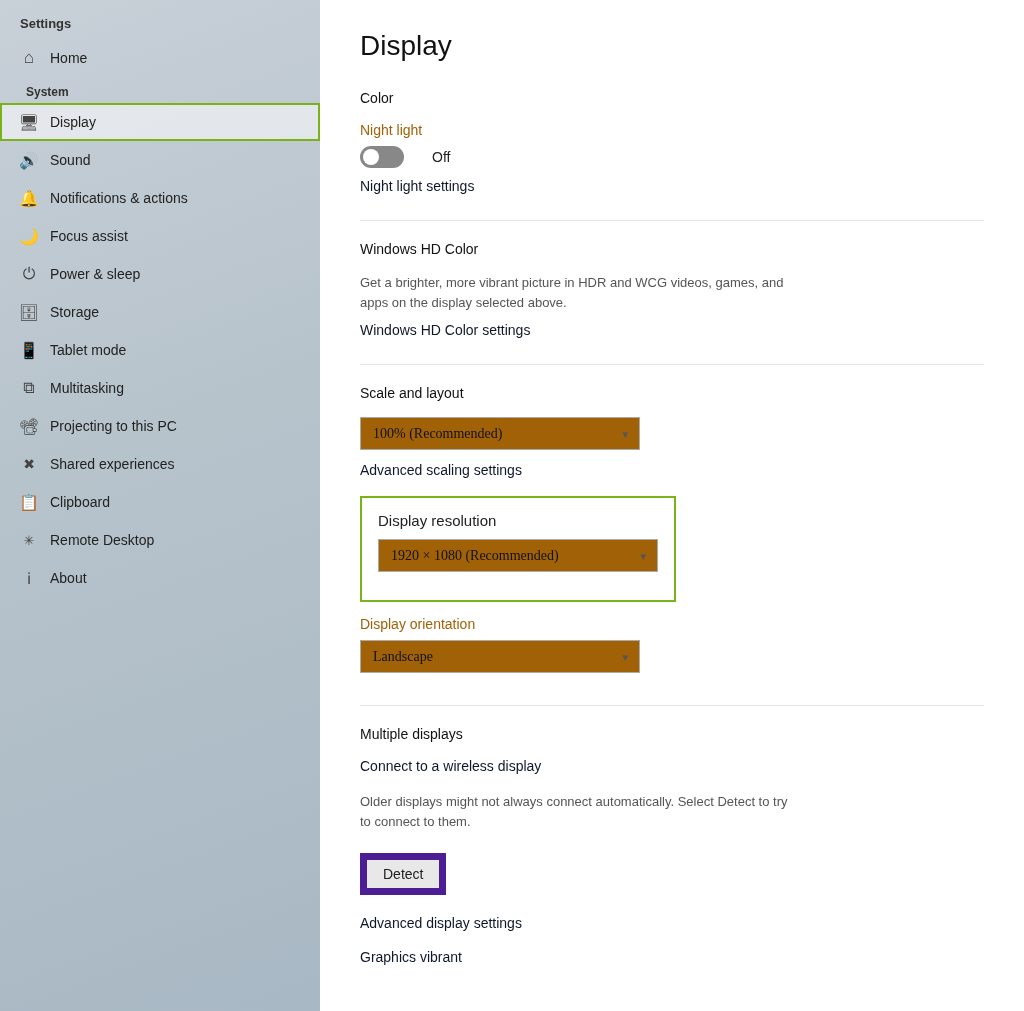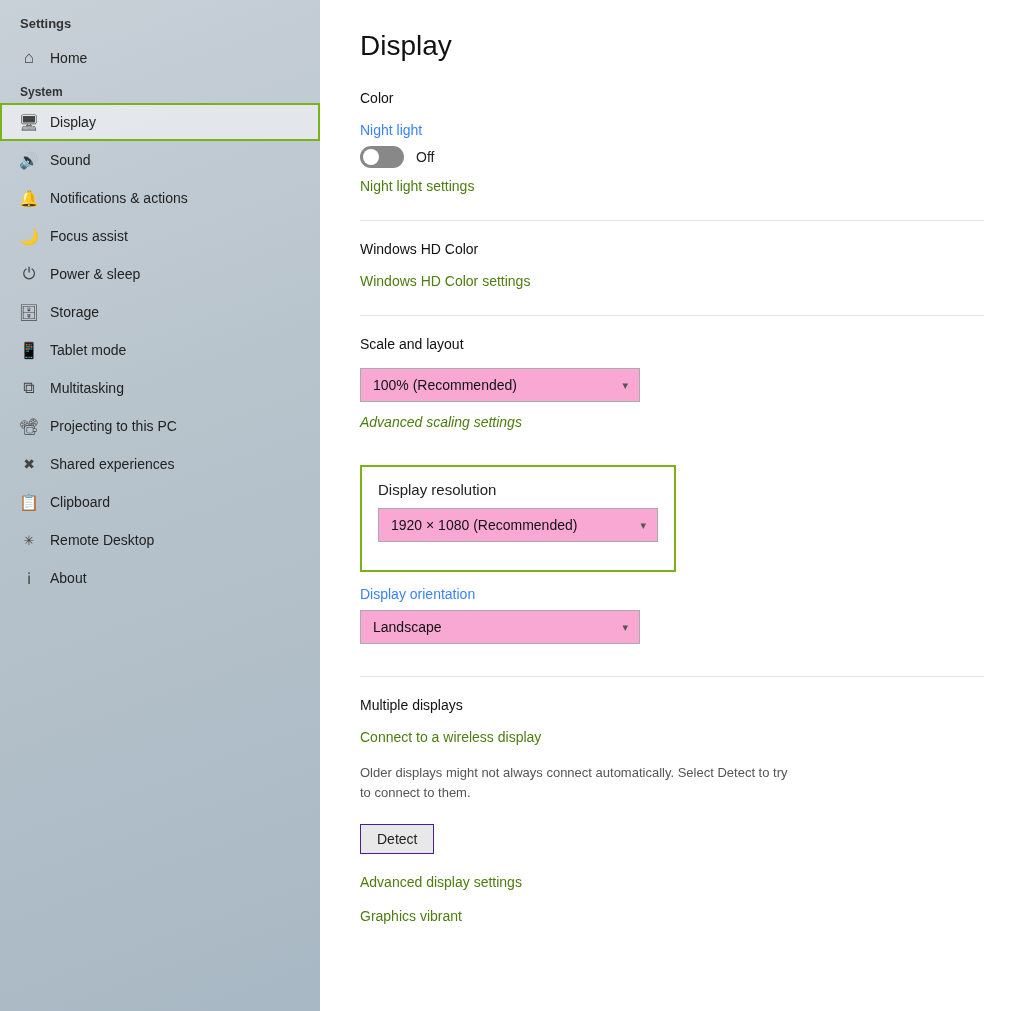--- a/index.html
+++ b/index.html
@@ -53,21 +53,21 @@
       top: 50%;
       transform: translateY(-50%);
       color: #555;
       font-size: 13px;
     }
 
     .section-label {
       font-size: 12px;
       font-weight: 600;
       color: #333;
-      padding: 8px 20px 4px 20px;
+      padding: 8px 20px 4px 26px;
       text-transform: none;
     }
 
     .nav-item {
       display: flex;
       align-items: center;
       padding: 10px 20px;
       cursor: pointer;
       color: #222;
       font-size: 14px;
@@ -113,28 +113,28 @@
     .section-heading {
       font-size: 14px;
       font-weight: 400;
       color: #111;
       margin-bottom: 16px;
       margin-top: 10px;
     }
 
     .label-text {
       font-size: 14px;
-      color: #3b82f6;
+      color: #a16207;
       margin-bottom: 8px;
     }
 
     .toggle-row {
       display: flex;
       align-items: center;
-      gap: 12px;
+      gap: 28px;
       margin-bottom: 10px;
     }
 
     .toggle {
       width: 44px;
       height: 22px;
       background: #888;
       border-radius: 11px;
       position: relative;
       cursor: pointer;
@@ -150,21 +150,21 @@
       background: #fff;
       border-radius: 50%;
     }
 
     .toggle-label {
       font-size: 14px;
       color: #222;
     }
 
     .link {
-      color: #4d7c0f;
+      color: #0f172a;
       font-size: 14px;
       cursor: pointer;
       text-decoration: none;
       display: inline-block;
       margin-bottom: 6px;
     }
 
     .description {
       font-size: 13px;
       color: #555;
@@ -184,25 +184,26 @@
       display: inline-block;
       margin-bottom: 12px;
     }
 
     .dropdown {
       appearance: none;
       -webkit-appearance: none;
       width: 280px;
       padding: 8px 36px 8px 12px;
       border: 1px solid #aaa;
-      background: #f9a8d4;
+      background: #a16207;
       font-size: 14px;
       color: #111;
       cursor: pointer;
       outline: none;
+      font-family: Liberation Serif, serif;
     }
 
     .dropdown-arrow {
       position: absolute;
       right: 12px;
       top: 50%;
       transform: translateY(-50%);
       pointer-events: none;
       color: #555;
       font-size: 11px;
@@ -217,21 +218,21 @@
 
     .resolution-label {
       font-size: 15px;
       color: #222;
       margin-bottom: 10px;
     }
 
     .detect-btn {
       padding: 6px 16px;
       background: #e8e8e8;
-      border: 1px solid #4c1d95;
+      border: 7px solid #4c1d95;
       font-size: 14px;
       cursor: pointer;
       color: #222;
     }
 
     .multiple-displays-section {
       margin-top: 4px;
     }
   </style>
 </head>
@@ -316,38 +317,39 @@
     </div>
     <span class="toggle-label">Off</span>
   </div>
 
   <a class="link">Night light settings</a>
 
   <hr class="divider">
 
   
   <h2 class="section-heading">Windows HD Color</h2>
+  <p class="description">Get a brighter, more vibrant picture in HDR and WCG videos, games, and apps on the display selected above.</p>
   <a class="link">Windows HD Color settings</a>
 
   <hr class="divider">
 
   
   <h2 class="section-heading">Scale and layout</h2>
 
   <div class="dropdown-wrap">
     <select class="dropdown">
       <option>100% (Recommended)</option>
       <option>125%</option>
       <option>150%</option>
       <option>175%</option>
     </select>
     <span class="dropdown-arrow">▾</span>
   </div>
 
-  <div style="margin-bottom: 29px; font-style: italic;">
+  <div style="margin-bottom: 12px;">
     <a class="link">Advanced scaling settings</a>
   </div>
 
   
   <div class="resolution-box">
     <div class="resolution-label">Display resolution</div>
     <div class="dropdown-wrap">
       <select class="dropdown">
         <option>1920 × 1080 (Recommended)</option>
         <option>1280 × 720</option>

